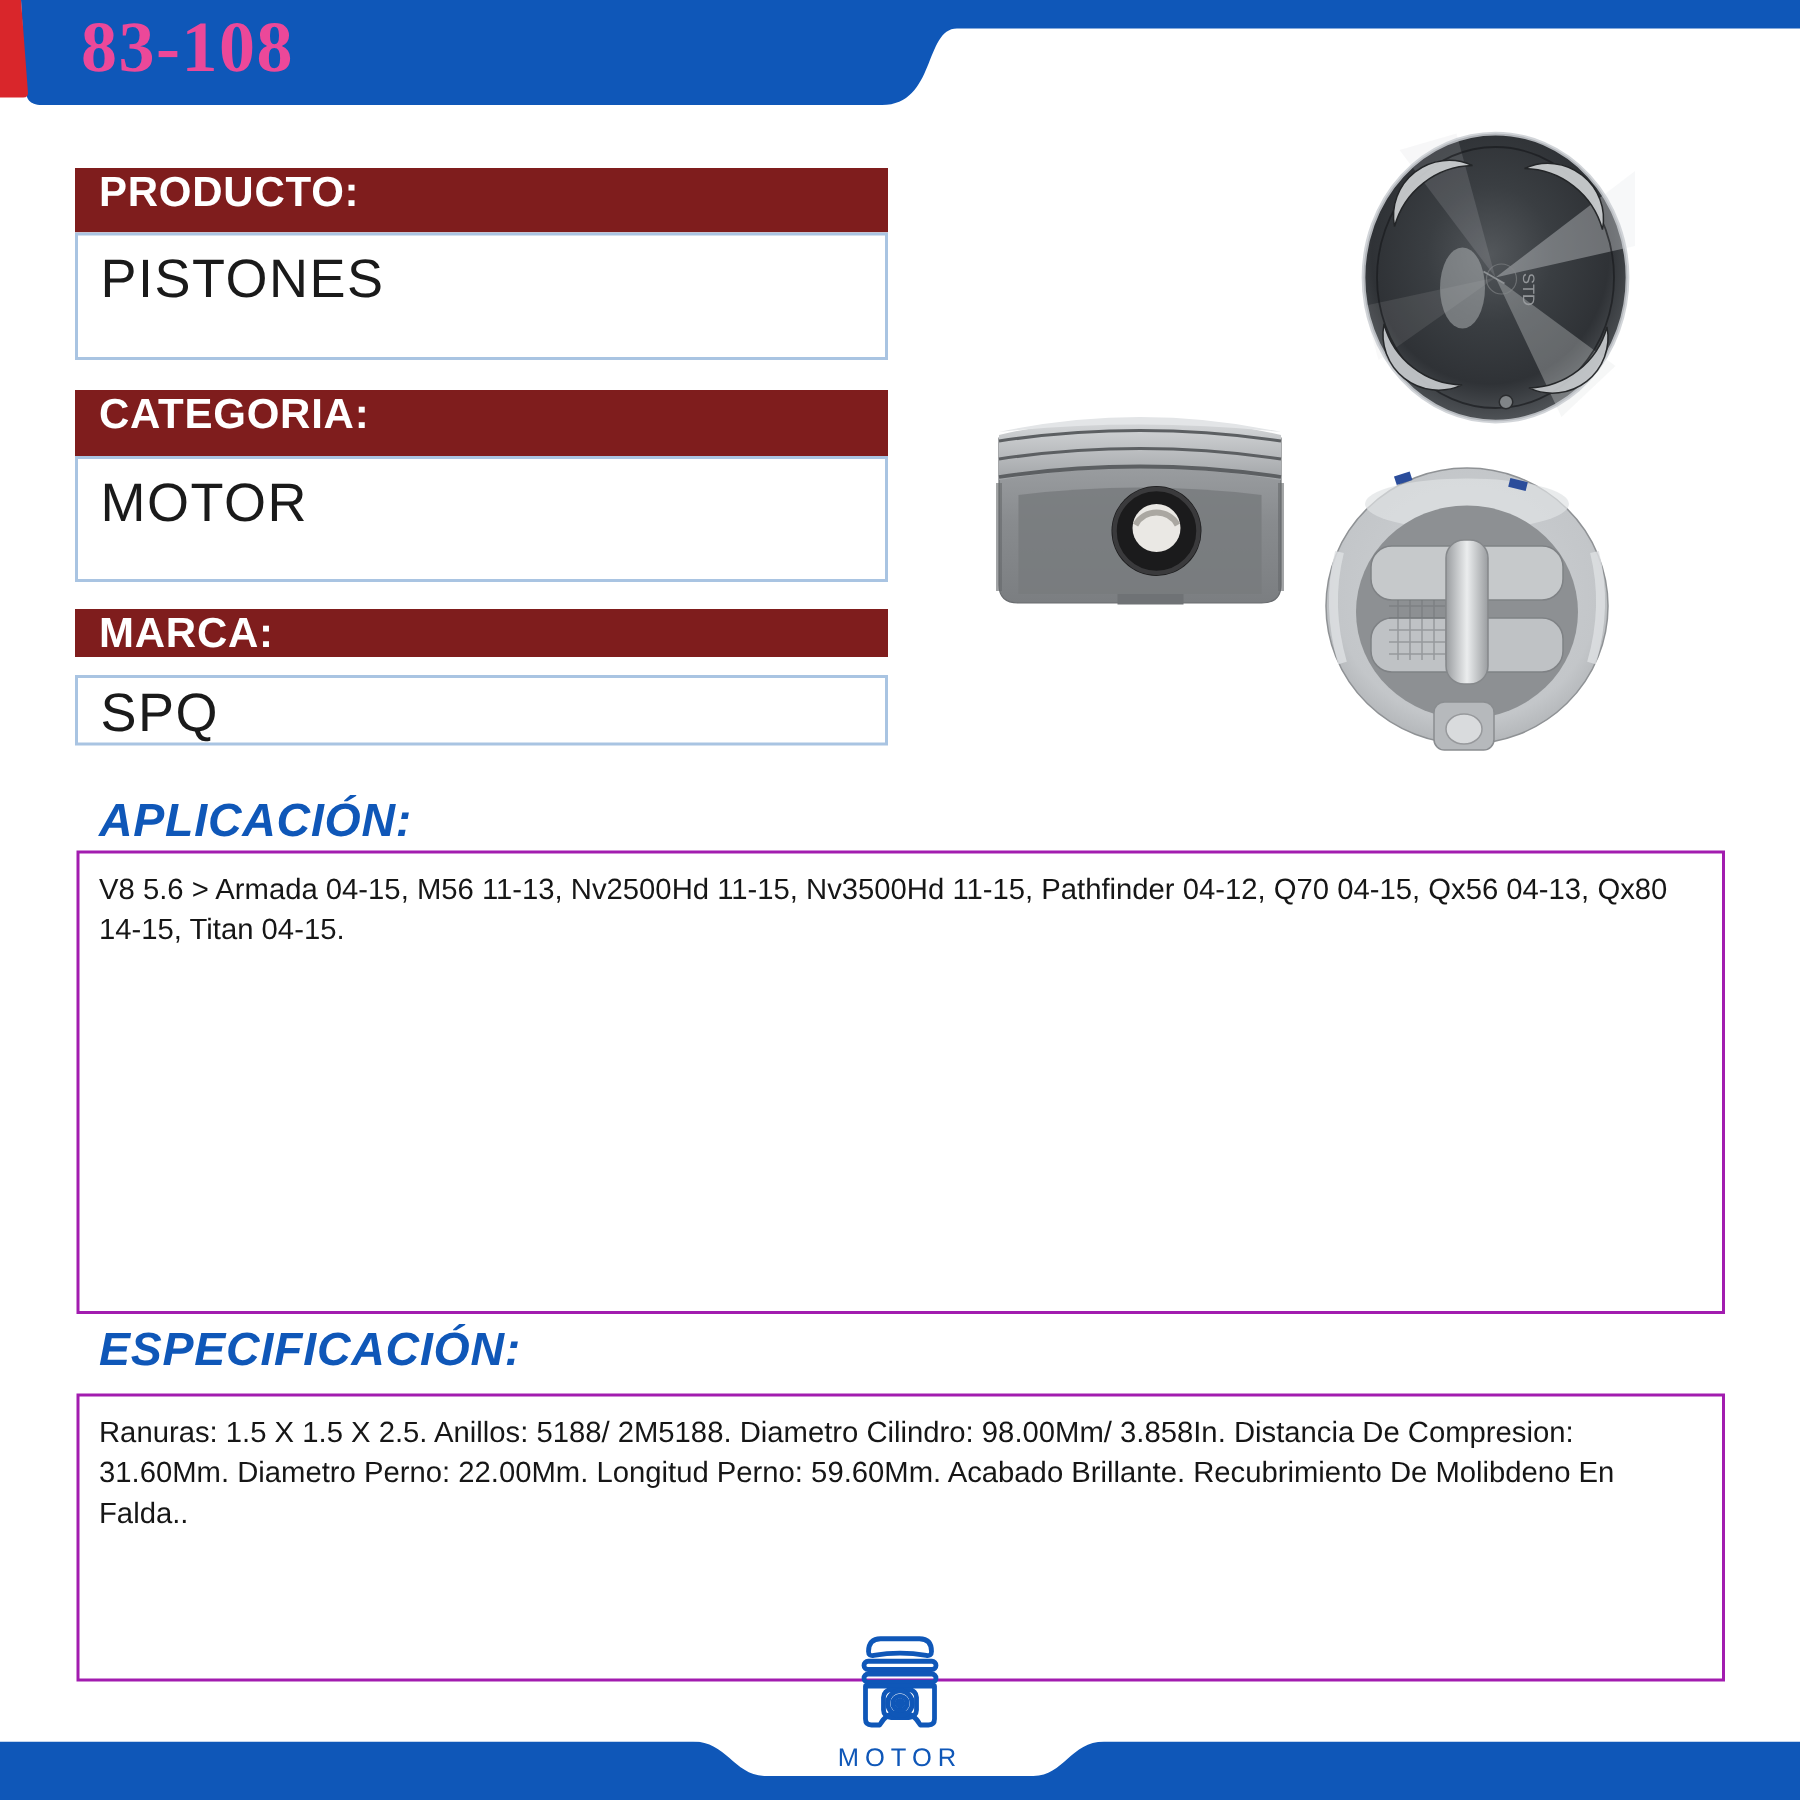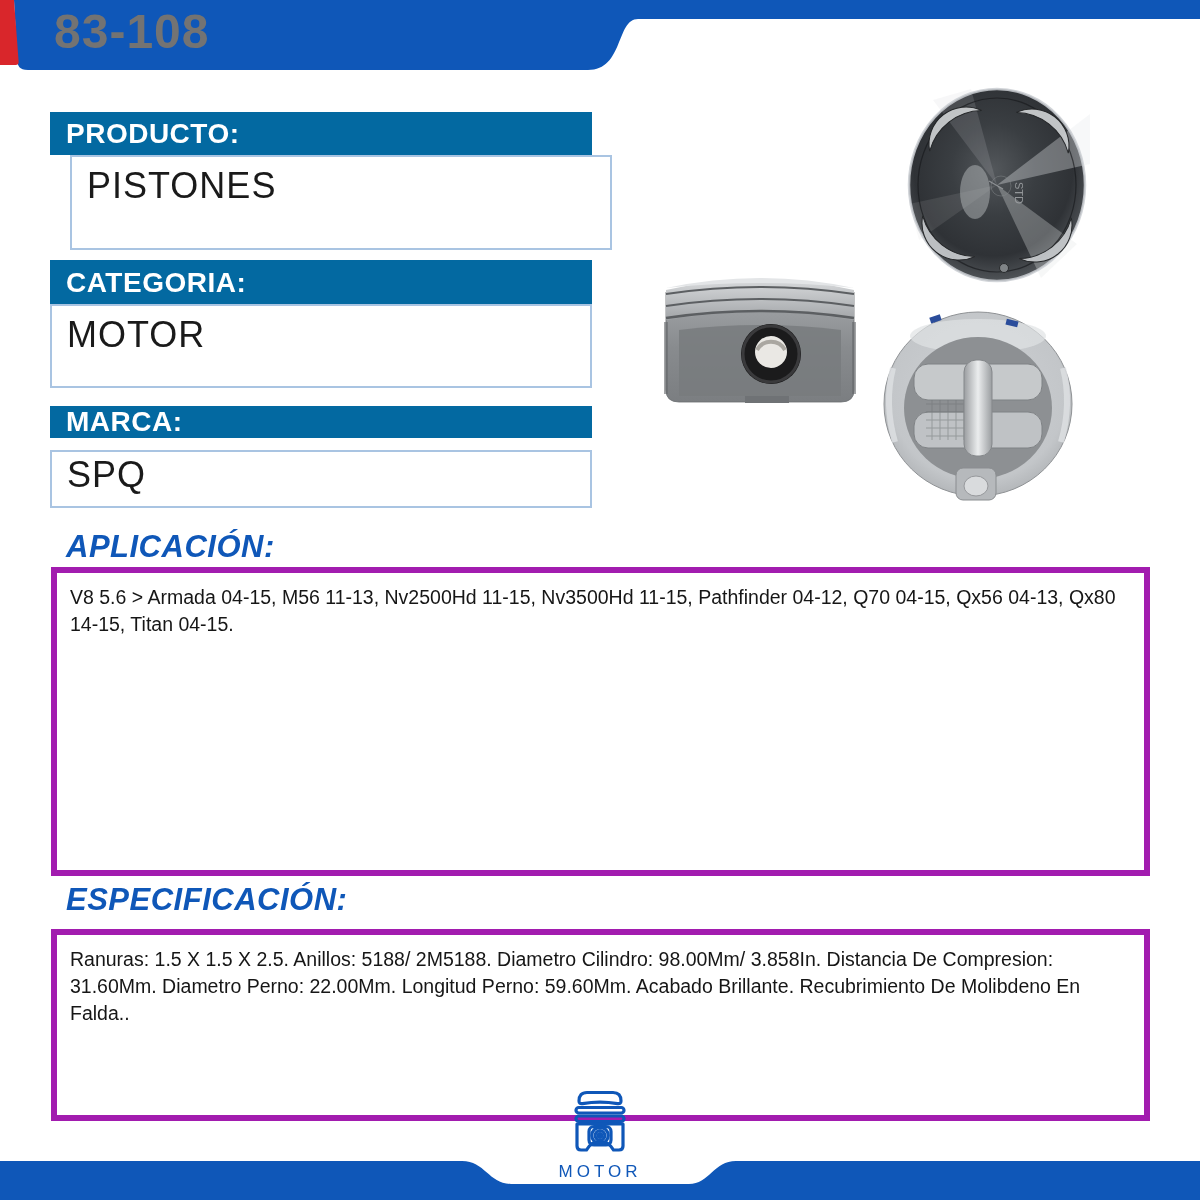--- a/index.html
+++ b/index.html
@@ -3,43 +3,43 @@
 <meta charset="utf-8">
 <style>
   html,body{margin:0;padding:0;}
   body{
     width:1200px;height:1200px;position:relative;overflow:hidden;
     background:#ffffff;font-family:"Liberation Sans",sans-serif;
   }
   
   #header-svg{position:absolute;left:0;top:0;}
   #part-number{
-    position:absolute;left:54px;top:4px;color:#737373;
-    font-size:48px;font-weight:800;letter-spacing:1px;
+    position:absolute;left:54px;top:4px;color:#ec4899;
+    font-size:48px;font-weight:800;letter-spacing:1px;font-family:Liberation Serif, serif;
   }
   
   .field-bar{
-    position:absolute;left:50px;width:542px;background:#0369a1;
+    position:absolute;left:50px;width:542px;background:#7f1d1d;
     color:#ffffff;font-weight:800;font-size:28px;letter-spacing:.5px;
-    display:flex;align-items:center;padding-left:16px;box-sizing:border-box;
+    display:flex;align-items:flex-start;padding-left:16px;box-sizing:border-box;
   }
   .field-box{
     position:absolute;left:50px;width:542px;background:#ffffff;
     border:2px solid #A9C4E2;box-sizing:border-box;
     font-size:36px;color:#1a1a1a;letter-spacing:1px;
     padding:8px 0 0 15px;
   }
   
   .section-heading{
     position:absolute;left:66px;color:#0F57B8;
     font-size:31px;font-weight:800;letter-spacing:.5px;font-style:italic;
   }
   .panel{
     position:absolute;left:51px;width:1099px;background:#ffffff;
-    border:6px solid #a21caf;box-sizing:border-box;
+    border:2px solid #a21caf;box-sizing:border-box;
     font-size:19.5px;line-height:27px;color:#161616;
     padding:11px 13px;
   }
   
   #motor-label{
     position:absolute;left:500px;top:1162px;width:200px;text-align:center;
     color:#0F57B8;font-size:17px;letter-spacing:4px;font-weight:400;z-index:3;
   }
   #bottom-bar{position:absolute;left:0;top:1161px;z-index:1;}
   #piston-icon{position:absolute;left:568px;top:1089px;z-index:2;}
@@ -52,35 +52,35 @@
 
   <svg id="header-svg" width="1200" height="80" viewBox="0 0 1200 80">
     <path d="M14,0 H1200 V19 H638 C616,19 624,70 588,70 H28 C19,70 17.8,65 17.4,62 Z" fill="#0F57B8"></path>
     <path d="M0,0 H14 L18.6,61 Q19.2,65 15.5,65 H0 Z" fill="#D9262B"></path>
   </svg>
   <div id="part-number">83-108</div>
 
   <div class="field-bar" style="top:112px;height:43px;">
     <span>PRODUCTO:</span>
   </div>
-  <div class="field-box" style="top:155px;height:95px;margin-left:20px;">
+  <div class="field-box" style="top:155px;height:85px;">
     <span>PISTONES</span>
   </div>
 
   <div class="field-bar" style="top:260px;height:46px;">
     <span>CATEGORIA:</span>
   </div>
   <div class="field-box" style="top:304px;height:84px;">
     <span>MOTOR</span>
   </div>
 
   <div class="field-bar" style="top:406px;height:32px;">
     <span>MARCA:</span>
   </div>
-  <div class="field-box" style="top:450px;height:58px;padding-top:2px;">
+  <div class="field-box" style="top:450px;height:47px;padding-top:2px;">
     <span>SPQ</span>
   </div>
 
   <svg class="img-abs" style="left:905px;top:86px;" width="185" height="198" viewBox="0 0 185 198">
     <defs>
       <radialGradient id="crg" cx="48%" cy="42%" r="68%">
         <stop offset="0%" stop-color="#53575b"></stop>
         <stop offset="35%" stop-color="#3a3e42"></stop>
         <stop offset="66%" stop-color="#2f3236"></stop>
         <stop offset="88%" stop-color="#54585c"></stop>

